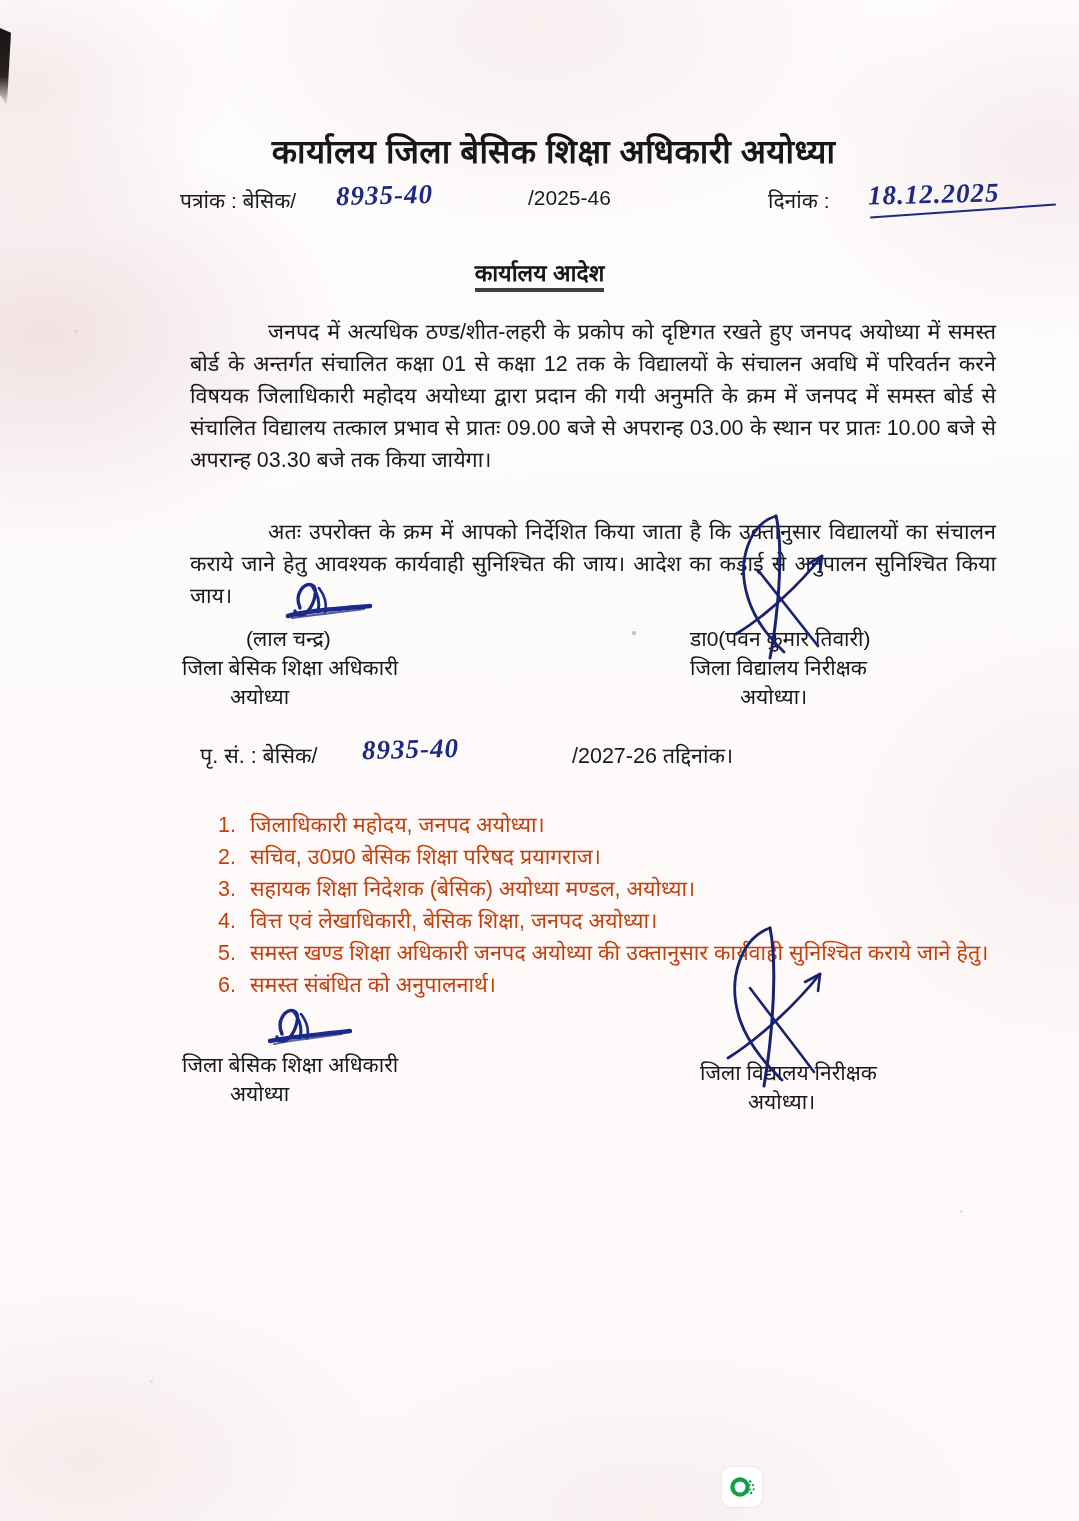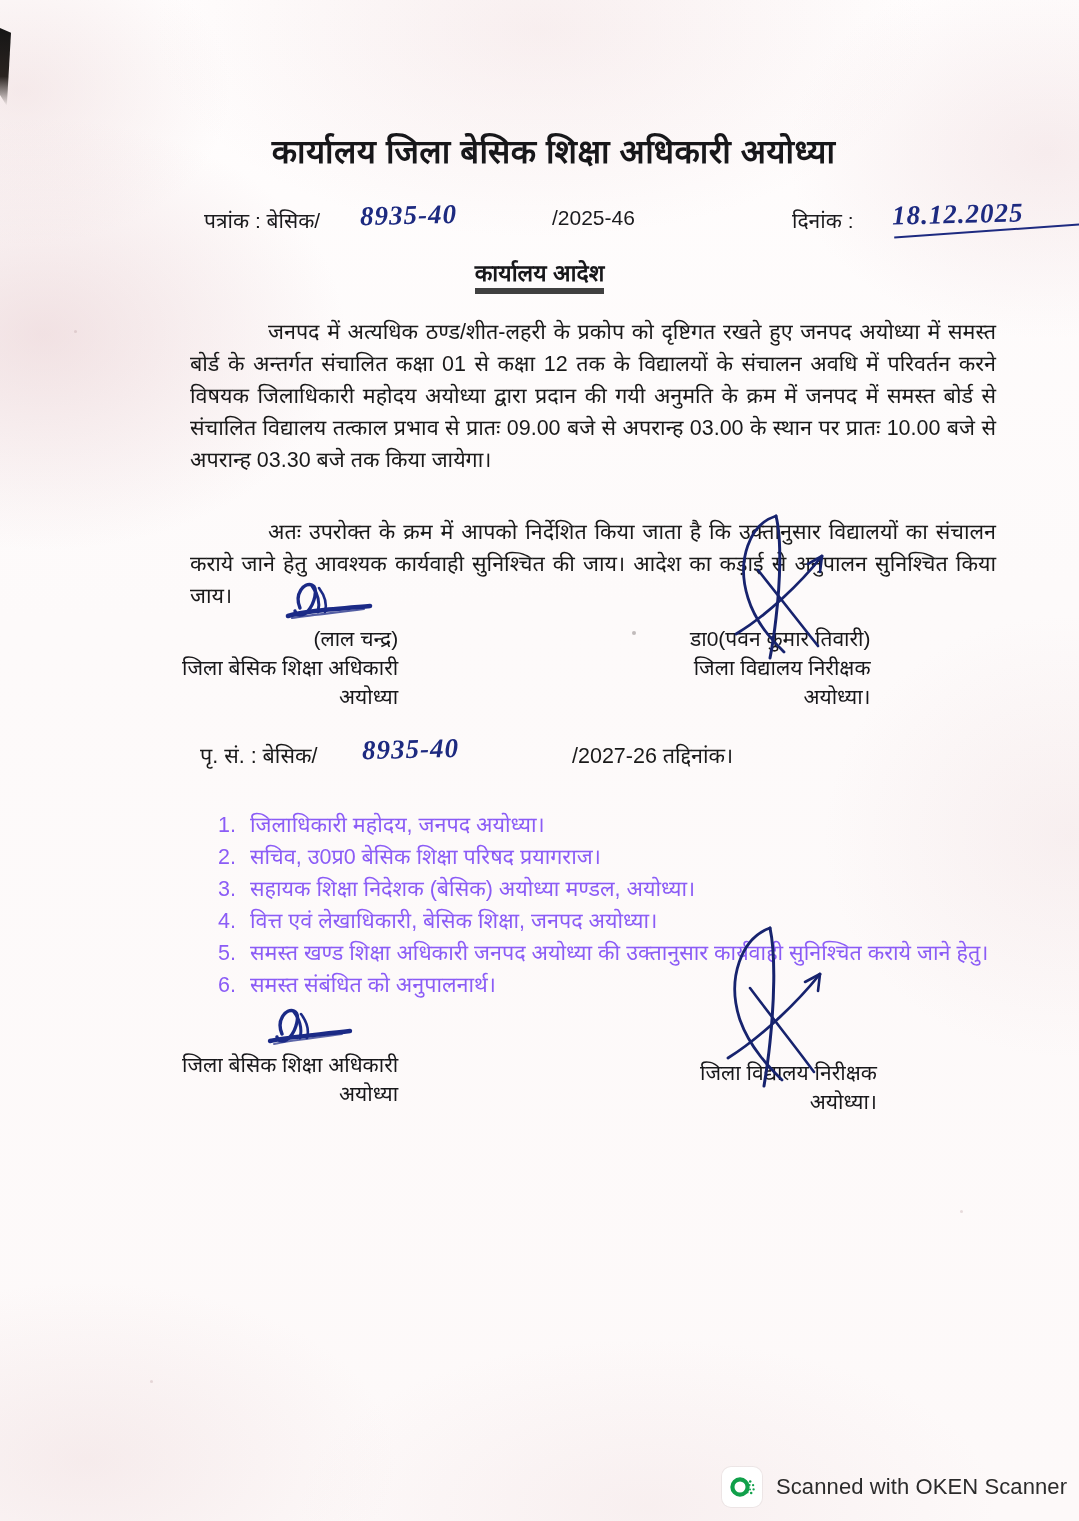--- a/index.html
+++ b/index.html
@@ -35,78 +35,78 @@
 
   
   .doc{position:absolute;inset:0;}
   .hdr-title{
     position:absolute;left:0;right:0;top:128px;
     text-align:center;
     font-family:"Liberation Sans", sans-serif;
     font-weight:700;font-size:33px;letter-spacing:.4px;color:#17171a;margin-left:28px;
   }
   .ref-row{
-    position:absolute;left:204px;top:184px;right:60px;height:34px;
-    font-family:"Liberation Sans", sans-serif;font-size:21px;color:#1a1a1d;margin-top:20px;
+    position:absolute;left:180px;top:184px;right:60px;height:34px;
+    font-family:"Liberation Sans", sans-serif;font-size:21px;color:#1a1a1d;
   }
   .ref-label{position:absolute;left:0;top:2px;}
   .hand{
     font-family:"Liberation Serif", serif;
     color:#1d2a80;font-size:27px;font-style:italic;font-weight:700;
     letter-spacing:1px;transform:rotate(-1.4deg);display:inline-block;
   }
   .ref-num{position:absolute;left:156px;top:-4px;}
   .ref-year{position:absolute;left:348px;top:2px;}
   .date-label{position:absolute;left:588px;top:2px;}
   .date-hand{position:absolute;left:688px;top:-5px;}
   .date-strike{
     position:absolute;left:690px;top:26px;width:186px;height:0;
     border-top:2.4px solid #1d2a80;transform:rotate(-4deg);
   }
 
   .order-title{
     position:absolute;left:0;right:0;top:256px;text-align:center;
     font-family:"Liberation Sans", sans-serif;font-weight:700;font-size:23px;color:#17171a;
   }
-  .order-title span{border-bottom:6px solid #404040;padding-bottom:2px;}
+  .order-title span{border-bottom:4px solid #404040;padding-bottom:2px;}
 
   .body-block{
     position:absolute;left:182px;width:822px;
     font-family:"Liberation Sans", sans-serif;
     font-size:21.5px;line-height:32px;color:#191919;
     text-align:justify;text-justify:inter-word;
   }
   #para1{top:308px;}
   #para2{top:508px;}
   .body-block p{margin:8px;text-indent:78px;}
 
   
   .sigblock{position:absolute;font-family:"Liberation Sans", sans-serif;font-size:21px;color:#17171a;line-height:29px;}
-  .sigblock div{white-space:nowrap;text-align:right;}
+  .sigblock div{white-space:nowrap;}
   .sb-left1{left:182px;top:624px;}
   .sb-left1 .l1{padding-left:64px;}
   .sb-left1 .l3{padding-left:48px;}
   .sb-right1{left:690px;top:624px;}
   .sb-right1 .l3{padding-left:50px;}
 
   .copy-ref{
     position:absolute;left:200px;top:736px;right:60px;height:36px;
     font-family:"Liberation Sans", sans-serif;font-size:21.5px;color:#191919;
   }
   .cr-label{position:absolute;left:0;top:4px;}
   .cr-num{position:absolute;left:162px;top:-2px;}
   .cr-year{position:absolute;left:372px;top:4px;}
 
   .copy-head{
     position:absolute;left:182px;top:778px;
     font-family:"Liberation Sans", sans-serif;font-size:21.5px;color:#191919;
   }
   ol.copy-list{
     position:absolute;left:206px;top:810px;width:800px;margin:0;padding:0 0 0 36px;
-    font-family:"Liberation Sans", sans-serif;font-size:21.5px;line-height:31px;color:#8b5cf6;
+    font-family:"Liberation Sans", sans-serif;font-size:21.5px;line-height:31px;color:#c2410c;
   }
   ol.copy-list li{margin:0 0 1px 0;padding-left:8px;text-align:justify;}
   ol.copy-list li.wide{width:752px;}
 
   .sb-left2{left:182px;top:1050px;}
   .sb-left2 .l2{padding-left:48px;}
   .sb-right2{left:700px;top:1058px;}
   .sb-right2 .l2{padding-left:48px;}
 
   
@@ -255,14 +255,13 @@
       <circle cx="23.2" cy="9.6" r="1.25" fill="#10A04A"></circle>
       <circle cx="26.1" cy="13.2" r="1.15" fill="#10A04A"></circle>
       <circle cx="26.6" cy="17.4" r="1.15" fill="#10A04A"></circle>
       <circle cx="24.2" cy="21.0" r="1.25" fill="#10A04A"></circle>
       <circle cx="22.6" cy="13.0" r="1.0" fill="#10A04A"></circle>
       <circle cx="23.0" cy="17.4" r="1.0" fill="#10A04A"></circle>
       <circle cx="20.6" cy="20.4" r="0.95" fill="#10A04A"></circle>
       <circle cx="20.4" cy="10.6" r="0.95" fill="#10A04A"></circle>
     </svg>
   </div>
-  <div class="scan-text">Scanned with OKEN Scanner</div>
 </div>
 
 </body></html>

